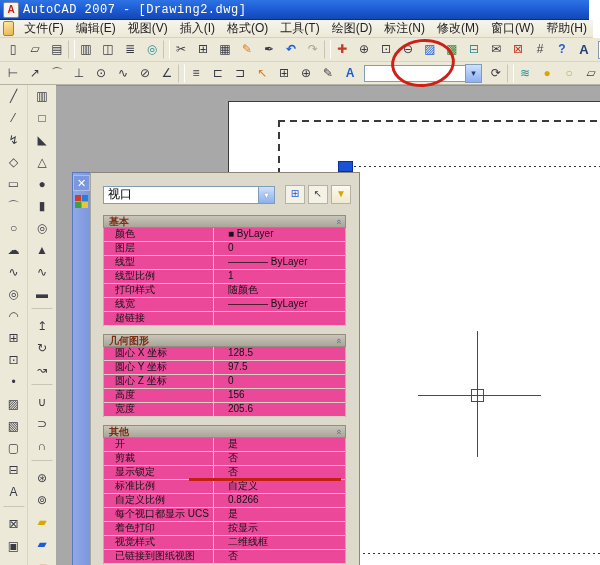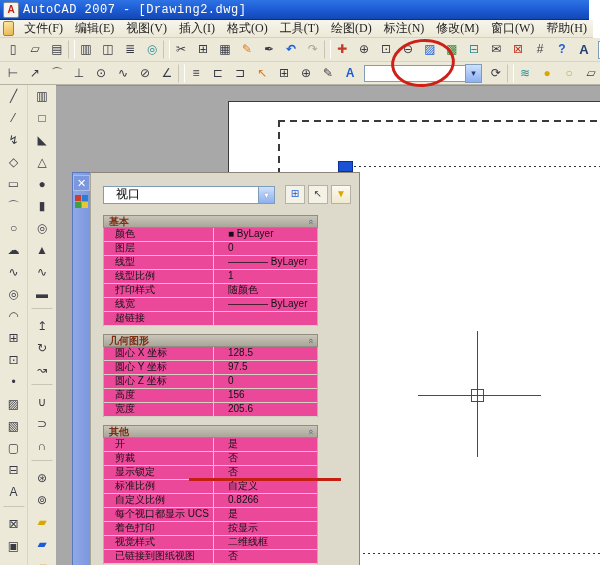--- a/index.html
+++ b/index.html
@@ -17,21 +17,21 @@
             font-size:10px;font-weight:bold;color:#c41f14;margin-right:4px;border-radius:2px;}
   .title-text{color:#fff;font-weight:normal;font-size:12px;letter-spacing:.5px;
               font-family:"Liberation Mono","DejaVu Sans Mono",monospace;white-space:nowrap;}
 
   
   .menubar{position:absolute;left:0;top:20px;width:593px;height:18px;
            background:linear-gradient(180deg,#f7f5ea,#ece9d8);
            border-bottom:1px solid #d5d1c3;display:flex;align-items:center;padding-left:2px;box-sizing:border-box;}
   .doc-icon{width:13px;height:13px;margin:0 4px 0 1px;background:linear-gradient(160deg,#ffe9a8,#e8b44c);
             border:1px solid #a87f2a;border-radius:2px;}
-  .menu-item{padding:1px 6px;color:#222;white-space:nowrap;font-size:12px;cursor:default;font-family:Liberation Serif, serif;}
+  .menu-item{padding:1px 6px;color:#222;white-space:nowrap;font-size:12px;cursor:default;}
 
   
   .toolbar{position:absolute;left:0;box-sizing:border-box;background:#ece9d8;
            display:flex;align-items:center;border-bottom:1px solid #d8d4c4;padding-left:2px;}
   .tb1{top:38px;width:600px;height:24px;}
   .tb2{top:62px;width:600px;height:23px;border-bottom:1px solid #b7b3a4;}
   .tb-icons{display:flex;align-items:center;}
   .tbtn{width:20px;height:19px;line-height:19px;text-align:center;color:#3a3a46;
         font-size:12px;border:1px solid transparent;cursor:default;flex:0 0 auto;}
   .tbtn.sep{width:5px;border-left:1px solid #c9c5b6;border-right:1px solid #fff;height:17px;
@@ -96,32 +96,32 @@
   .pal-icon i{display:block;}
   .pal-icon .q1{background:#d23c2a;}
   .pal-icon .q2{background:#2a7ed2;}
   .pal-icon .q3{background:#3da23d;}
   .pal-icon .q4{background:#e8c53a;}
   .pal-body{flex:1;background:#dedacb;border:1px solid #8a8679;border-left:1px solid #aaa695;
             box-sizing:border-box;padding:12px 8px 0 12px;position:relative;}
   .pal-head{display:flex;align-items:center;margin-bottom:11px;}
   .sel-combo{width:172px;height:18px;background:#fff;border:1px solid #7f9db9;box-sizing:border-box;
              display:flex;align-items:center;justify-content:space-between;font-size:12px;
-             padding-left:12px;cursor:default;}
+             padding-left:4px;cursor:default;}
   .sel-combo .cbtn{width:15px;height:16px;background:linear-gradient(180deg,#cfe0fb,#8cb0f0);
              border-left:1px solid #7f9db9;color:#fff;font-size:9px;line-height:16px;text-align:center;
              text-shadow:0 0 1px #456;}
   .pal-btns{display:flex;margin-left:7px;}
   .pal-btn{width:18px;height:17px;line-height:16px;text-align:center;font-size:10px;
            background:#f4f2e6;border:1px solid #b5b2a5;margin-left:3px;cursor:default;}
   .pal-btn.b1{color:#1d5bd8;border-style:solid;}
   .pal-btn.b2{color:#333;}
   .pal-btn.b3{color:#d8a800;background:linear-gradient(180deg,#fdfaef,#efe9cf);}
 
-  .section{margin-bottom:8px;width:215px;}
+  .section{margin-bottom:8px;width:243px;}
   .sec-head{height:13px;background:linear-gradient(180deg,#c9c5b8,#a9a598);
             border:1px solid #918d80;box-sizing:border-box;display:flex;align-items:center;
             justify-content:space-between;padding:0 4px 0 5px;cursor:default;}
   .sec-title{color:#7c2d12;font-weight:bold;font-size:10px;line-height:11px;}
   .chev{color:#5a6b8c;font-size:9px;transform:rotate(90deg);line-height:10px;}
   .rows{background:#ec4899;border-left:1px solid #b5b2a5;border-right:1px solid #b5b2a5;}
   .prow{display:flex;height:13px;border-bottom:1px solid #d4d1c4;position:relative;cursor:default;}
   .plabel{width:110px;padding-left:11px;box-sizing:border-box;font-size:10px;line-height:12px;
           color:#111;border-right:1px solid #d4d1c4;white-space:nowrap;overflow:visible;}
   .pvalue{flex:1;padding-left:4px;font-size:10px;line-height:12px;color:#111;white-space:nowrap;overflow:hidden;margin-left:10px;}

